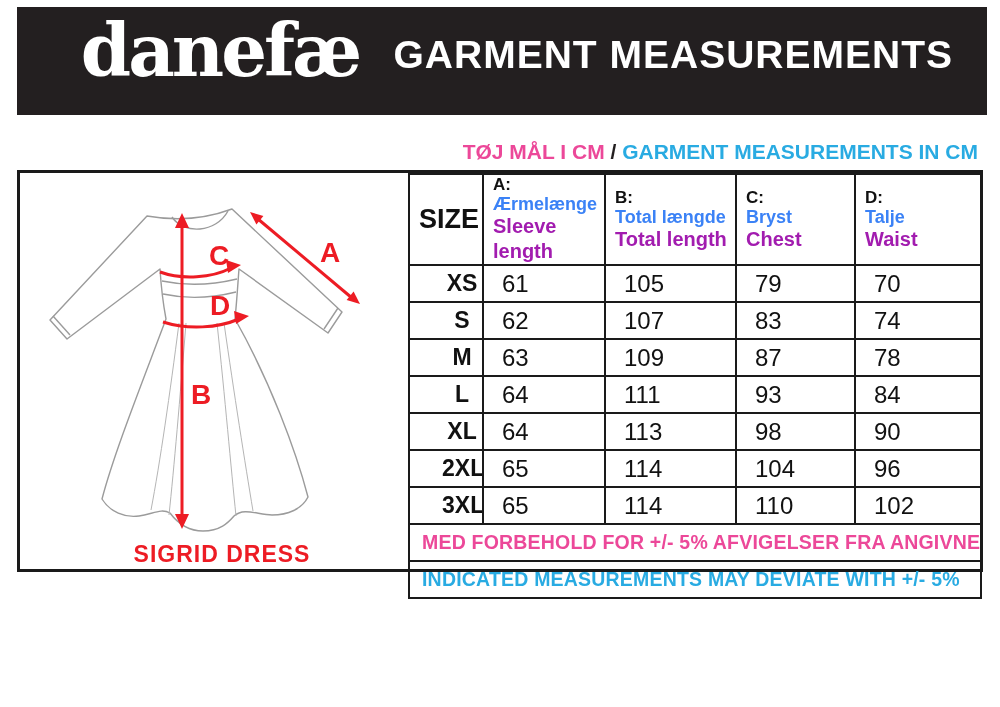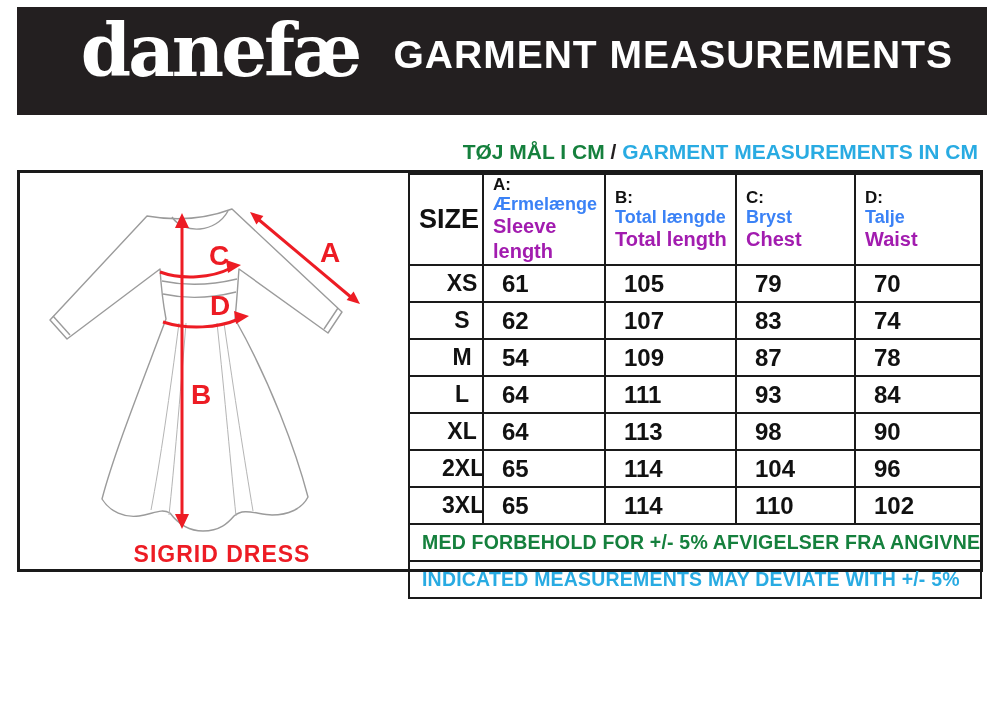--- a/index.html
+++ b/index.html
@@ -15,21 +15,21 @@
                  font-size:72px; line-height:72px; letter-spacing:-3px; }
   .logo-city { font-size:20px; line-height:22px; letter-spacing:6px; margin-top:0px;
                font-weight:normal; }
   .banner-title { position:absolute; right:34px; top:26px; color:#fff; font-weight:bold;
                   font-size:39px; line-height:44px; letter-spacing:1px; }
 
   
   .subtitle { position:absolute; left:407px; top:139px; width:577px; height:26px;
               line-height:26px; text-align:right; font-size:21px; font-weight:bold;
               padding-right:6px; white-space:nowrap; }
-  .red  { color:#15803d; }
+  .red  { color:#ec4899; }
   .blue { color:#29ABE2; }
   .sep  { color:#231F20; }
 
   
   .content { position:absolute; left:17px; top:170px; width:966px; height:402px;
              border:3px solid #1a1a1a; display:flex; background:#fff; }
 
   
   .diagram-panel { position:relative; width:388px; flex:none; }
   .diagram-panel svg { position:absolute; left:0; top:0; }
@@ -39,21 +39,21 @@
   
   table.size-table { border-collapse:collapse; table-layout:fixed; width:572px; height:396px; }
   .size-table th, .size-table td { border:2px solid #1a1a1a; vertical-align:middle;
              text-align:left; overflow:hidden;padding-left:32px; }
   .size-table th { height:62px; padding-left:9px; }
   .hdr-key { font-size:17px; line-height:19px; color:#111; font-weight:bold; }
   .hdr-da  { font-size:18px; line-height:20px; color:#3b82f6; font-weight:bold; }
   .hdr-en  { font-size:20px; line-height:25px; color:#a21caf; font-weight:bold; }
   th.size-h { text-align:center; font-size:27px; font-weight:bold; color:#111; padding-left:6px; }
   td.size-c { height:37px; text-align:center; font-size:23px; font-weight:bold; color:#111; }
-  td.num-c  { height:37px; padding-left:18px; font-size:24px; font-weight:bold; color:#111; }
+  td.num-c  { height:37px; padding-left:18px; font-size:24px; font-weight:normal; color:#111; }
   td.note   { height:37px; padding-left:12px; font-size:19.5px; font-weight:bold;
               letter-spacing:0.2px; white-space:nowrap; }
 </style>
 </head>
 <body>
 
 <div class="page">
 
   <div class="banner">
     <div class="logo">
@@ -170,21 +170,21 @@
       </tr>
       <tr>
         <td class="size-c">S</td>
         <td class="num-c">62</td>
         <td class="num-c">107</td>
         <td class="num-c">83</td>
         <td class="num-c">74</td>
       </tr>
       <tr>
         <td class="size-c">M</td>
-        <td class="num-c">54</td>
+        <td class="num-c">63</td>
         <td class="num-c">109</td>
         <td class="num-c">87</td>
         <td class="num-c">78</td>
       </tr>
       <tr>
         <td class="size-c">L</td>
         <td class="num-c">64</td>
         <td class="num-c">111</td>
         <td class="num-c">93</td>
         <td class="num-c">84</td>

